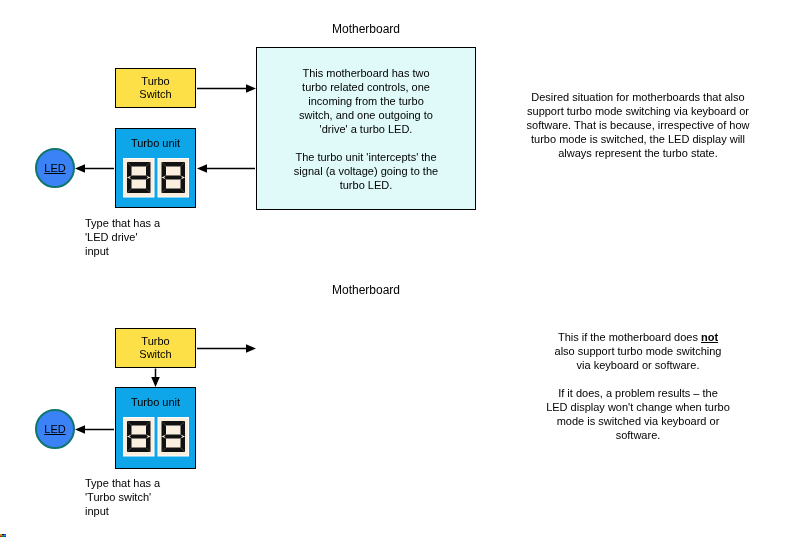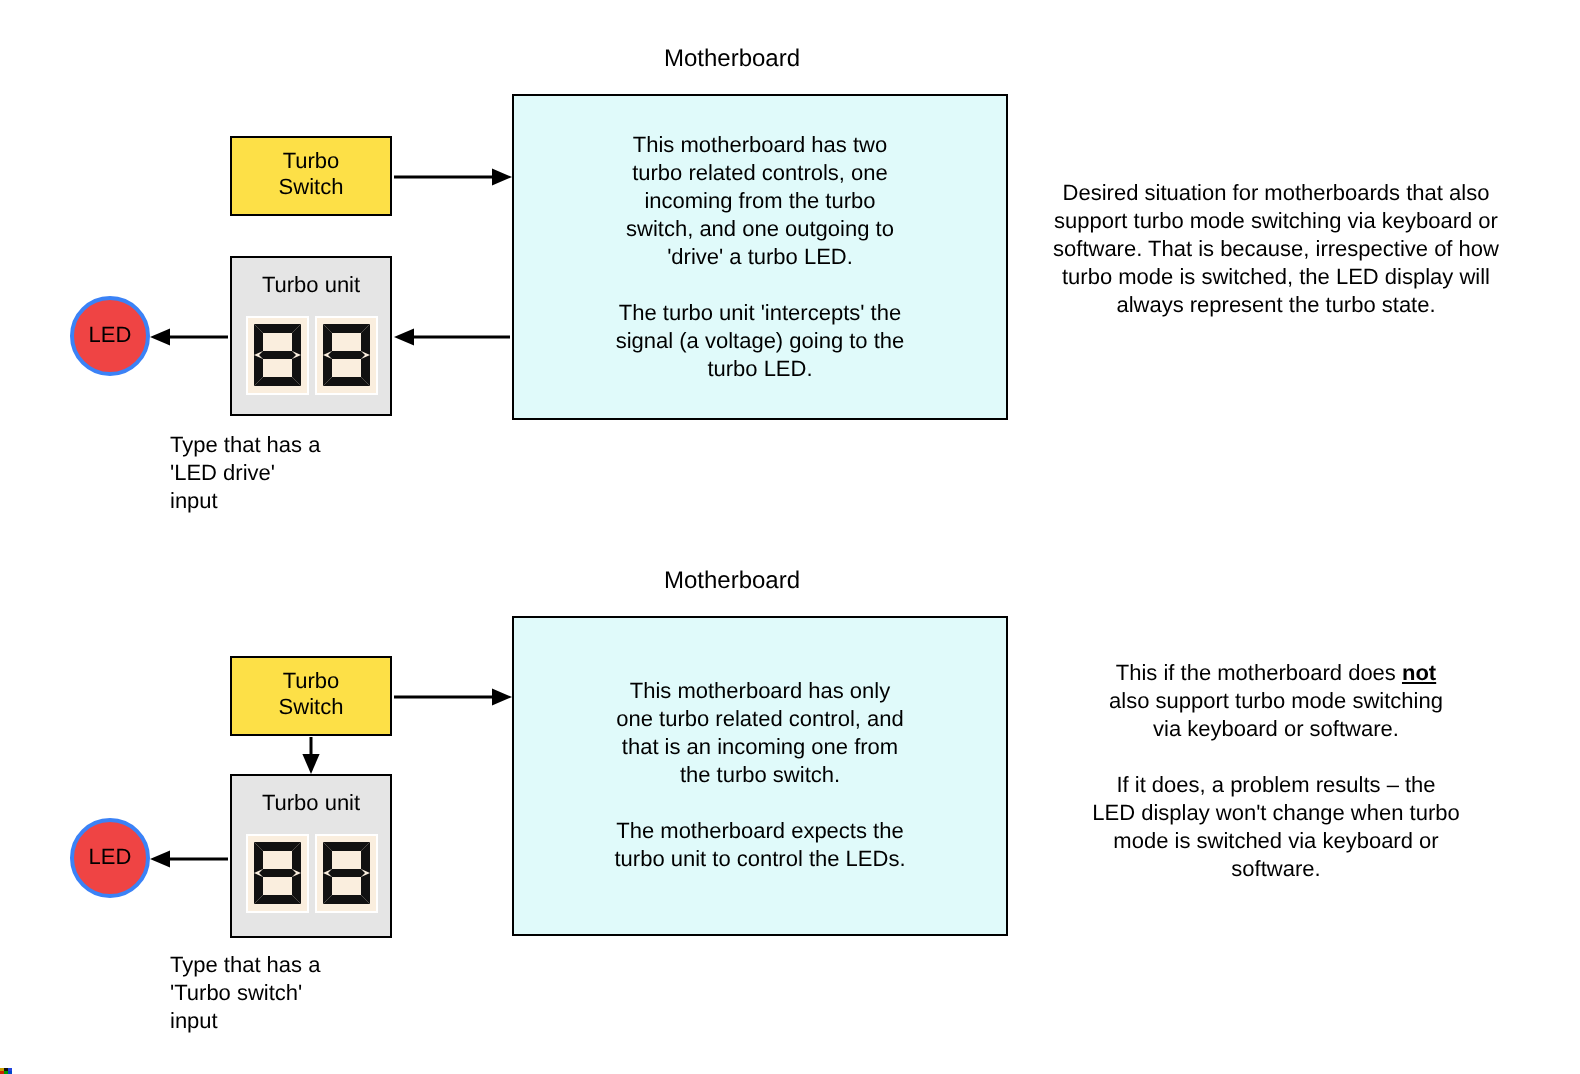--- a/index.html
+++ b/index.html
@@ -11,21 +11,21 @@
     color:#000000;
     overflow:hidden;
   }
   .abs{position:absolute;}
   .overlay{position:absolute;left:0;top:0;pointer-events:none;}
   .title{
     width:220px;text-align:center;
     font-size:12px;line-height:15px;
   }
   .board-box{
-    width:248px;
+    width:220px;
     background:#e0fafa;
     border:1px solid #000;
     box-sizing:border-box;
     display:flex;align-items:center;justify-content:center;
     text-align:center;
     font-size:11px;line-height:14px;
     white-space:pre-line;
     padding:4px 4px;
   }
   .switch-box{
@@ -33,37 +33,38 @@
     background:#fde047;
     border:1px solid #000;
     box-sizing:border-box;
     display:flex;align-items:center;justify-content:center;
     text-align:center;
     font-size:11px;line-height:13px;
     white-space:pre-line;
   }
   .unit-box{
     width:81px;
-    background:#e5e5e5;
+    background:#0ea5e9;
     border:1px solid #000;
     box-sizing:border-box;
     display:flex;flex-direction:column;align-items:center;
     padding-top:7px;
   }
   .unit-label{
     font-size:11px;line-height:14px;text-align:center;
   }
   .seg-display{display:block;margin-top:8px;}
   .led-circle{
     width:40px;height:40px;border-radius:50%;
-    background:#ef4444;
-    border:2px solid #3b82f6;
+    background:#3b82f6;
+    border:2px solid #0f766e;
     box-sizing:border-box;
     display:flex;align-items:center;justify-content:center;
     font-size:11px;
+    text-decoration:underline;
   }
   .caption{
     width:140px;text-align:left;
     font-size:11px;line-height:14px;
     white-space:pre-line;
   }
   .side-note{
     width:300px;text-align:center;
     font-size:11px;line-height:14px;
     white-space:pre-line;
@@ -167,29 +168,20 @@
 input</div>
 
   <div class="abs side-note" style="left:488px;top:90px;">Desired situation for motherboards that also
 support turbo mode switching via keyboard or
 software. That is because, irrespective of how
 turbo mode is switched, the LED display will
 always represent the turbo state.</div>
 
   <div class="abs title" style="left:256px;top:283px;">Motherboard</div>
 
-  <div class="abs board-box" style="left:256px;top:308px;height:160px;">
-    <span>This motherboard has only
-one turbo related control, and
-that is an incoming one from
-the turbo switch.
-
-The motherboard expects the
-turbo unit to control the LEDs.</span>
-  </div>
 
   <div class="abs switch-box" style="left:115px;top:328px;">
     <span>Turbo
 Switch</span>
   </div>
 
   <div class="abs unit-box" style="left:115px;top:387px;height:82px;">
     <div class="unit-label">Turbo unit</div>
     <svg class="seg-display" width="66" height="40" viewBox="0 0 66 40" role="img" aria-label="88">
       <g>

